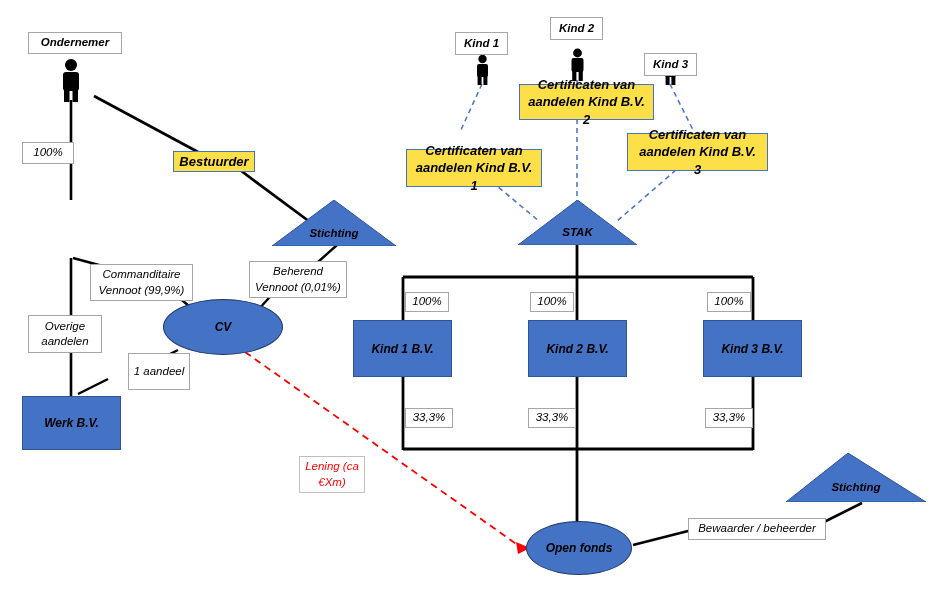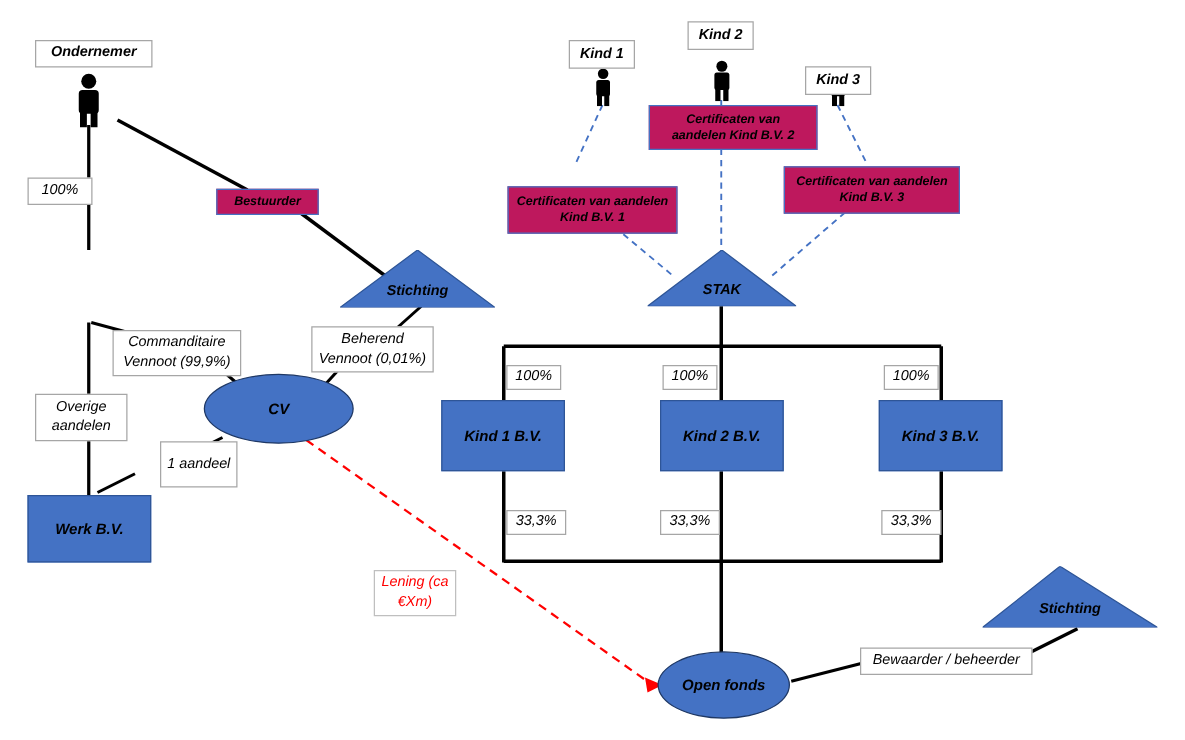--- a/index.html
+++ b/index.html
@@ -46,25 +46,25 @@
   .bv {
     background: #4472c4;
     border: 1px solid #2e5597;
     color: #000000;
     font-weight: bold;
     font-size: 12px;
     z-index: 30;
   }
   
   .lightbox {
-    background: #be185d;
+    background: #fde047;
     border: 1px solid #4472c4;
     color: #000000;
     font-weight: bold;
-    font-size: 10px;
+    font-size: 13px;
     line-height: 1.35;
     z-index: 35;
   }
   
   .ellipse {
     background: #4472c4;
     border: 1.5px solid #1f3864;
     border-radius: 50%;
     color: #000000;
     font-weight: bold;

